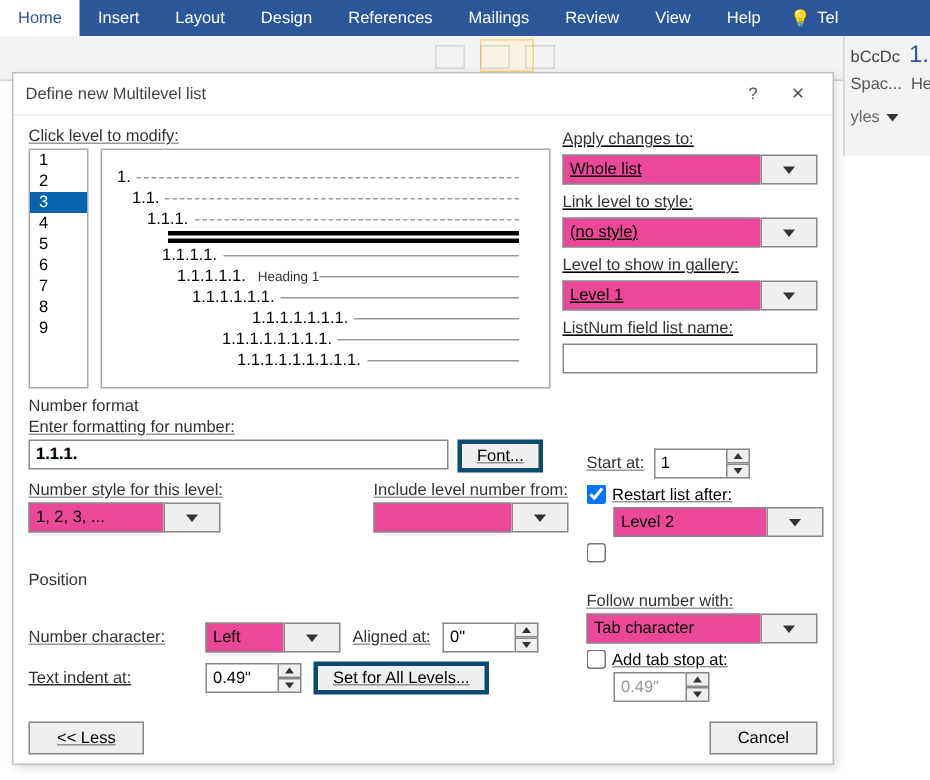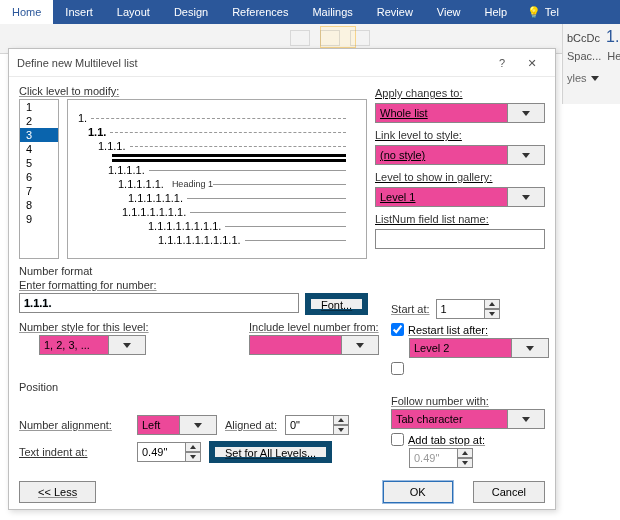--- a/index.html
+++ b/index.html
@@ -54,21 +54,21 @@
   .chev { width:0;height:0;border-left:4px solid transparent;border-right:4px solid transparent;border-top:5px solid #333;}
   .textbox { height:20px; border:1px solid #888; padding:0 4px; width:100%;}
   .nf-title { color:#333; margin:6px 0 2px;}
 
   .grid2 { display:flex; gap:8px;}
   .colA { width:240px;}
   .colB { flex:1;}
 
   .entry-num { display:flex; gap:6px;}
   .entry-num .textbox { width:280px; font-weight:bold; text-shadow:0 0 1px #8ab;}
-  .btn-font, .btn-setall { height:22px; border:6px solid #0c4a6e; background:#efefef; padding:0 10px; cursor:pointer;}
+  .btn-font, .btn-setall { height:22px; border:3px solid #0c4a6e; background:#efefef; padding:0 10px; cursor:pointer;}
 
   .spinner { display:flex;}
   .spinner input { width:48px; height:20px; border:1px solid #888; border-right:none; padding:0 4px; background:#fff;}
   .spin-btns { display:flex; flex-direction:column;}
   .spin-btns div { width:16px; height:10px; border:1px solid #888; background:#efefef; display:flex; align-items:center; justify-content:center; cursor:pointer;}
   .tri-up {width:0;height:0;border-left:3px solid transparent;border-right:3px solid transparent;border-bottom:4px solid #333;}
   .tri-dn {width:0;height:0;border-left:3px solid transparent;border-right:3px solid transparent;border-top:4px solid #333;}
 
   label.cb { display:flex; align-items:center; gap:4px; }
   input[type=checkbox]{ margin:0;}
@@ -146,21 +146,21 @@
           </div>
       </div>
 
       <div>
         <div style="height:14px;"></div>
         <div class="preview" id="preview">
             <div class="pv-row" style="margin-left: 0px;">
               <span class="pv-num">1.</span>
               <div class="pv-line dash"></div>
             </div>
-            <div class="pv-row" style="margin-left: 10px; font-weight: bold;">
+            <div class="pv-row" style="margin-left: 10px;">
               <span class="pv-num">1.1.</span>
               <div class="pv-line dash"></div>
             </div>
             <div class="pv-row" style="margin-left: 20px;">
               <span class="pv-num">1.1.1.</span>
               <div class="pv-line dash"></div>
             </div>
             <div class="pv-row" style="margin-left: 30px;">
               <span class="pv-num"></span>
               <div class="pv-line thick"></div>
@@ -175,21 +175,21 @@
             </div>
             <div class="pv-row" style="margin-left: 40px;">
               <span class="pv-num">1.1.1.1.1.</span>
               <span class="pv-tag">Heading 1</span>
               <div class="pv-line "></div>
             </div>
             <div class="pv-row" style="margin-left: 50px;">
               <span class="pv-num">1.1.1.1.1.1.</span>
               <div class="pv-line "></div>
             </div>
-            <div class="pv-row" style="margin-left: 44px;">
+            <div class="pv-row" style="margin-left: 90px;">
               <span class="pv-num">1.1.1.1.1.1.1.</span>
               <div class="pv-line "></div>
             </div>
             <div class="pv-row" style="margin-left: 70px;">
               <span class="pv-num">1.1.1.1.1.1.1.1.</span>
               <div class="pv-line "></div>
             </div>
             <div class="pv-row" style="margin-left: 80px;">
               <span class="pv-num">1.1.1.1.1.1.1.1.1.</span>
               <div class="pv-line "></div>
@@ -233,21 +233,21 @@
       <div style="width:360px;">
         <div class="field-label underline">Enter formatting for number:</div>
         <div class="entry-num" style="margin-top:2px;">
           <input class="textbox" value="1.1.1." style="">
           <button class="btn-font underline">Font...</button>
         </div>
 
         <div class="grid2" style="margin-top:6px;">
           <div class="colA">
             <div class="field-label underline">Number style for this level:</div>
-            <div class="combo" style="width:107px; margin-top:2px;margin-left:20px;">
+            <div class="combo" style="width:128px; margin-top:2px;">
               <div class="text">1, 2, 3, ...</div>
               <div class="btn">
                   <div class="chev"></div>
                 </div>
             </div>
           </div>
           <div class="colB">
             <div class="field-label underline">Include level number from:</div>
             <div class="combo" style="width:130px; margin-top:2px;">
               <div class="text"></div>
@@ -287,22 +287,22 @@
         <label class="cb" style="margin-top:4px;">
           <input type="checkbox" id="legal-cb" style="">
         </label>
       </div>
     </div>
 
     <div class="nf-title">Position</div>
     <div style="display:flex; gap:12px;">
       <div style="width:360px;">
         <div class="row" style="gap:8px;">
-          <span class="field-label underline" style="width:110px;">Number alignment:</span>
-          <div class="combo" style="width:80px;">
+          <span class="field-label underline" style="width:110px;">Number character:</span>
+          <div class="combo" style="width:90px;">
             <div class="text">Left</div>
             <div class="btn">
                 <div class="chev"></div>
               </div>
           </div>
           <span class="field-label underline">Aligned at:</span>
           <div class="spinner">
             <input value="0&quot;" style="">
             <div class="spin-btns">
                 <div>
@@ -352,18 +352,17 @@
                 <span class="tri-dn"></span>
               </div>
             </div>
         </div>
       </div>
     </div>
 
     <div class="footer">
       <span class="btn underline">&lt;&lt; Less</span>
       <span class="spacer"></span>
-      <span class="btn primary" style="min-width:70px;">OK</span>
       <span class="btn" style="min-width:70px;">Cancel</span>
     </div>
 
   </div>
 </div>
 
 </body></html>

